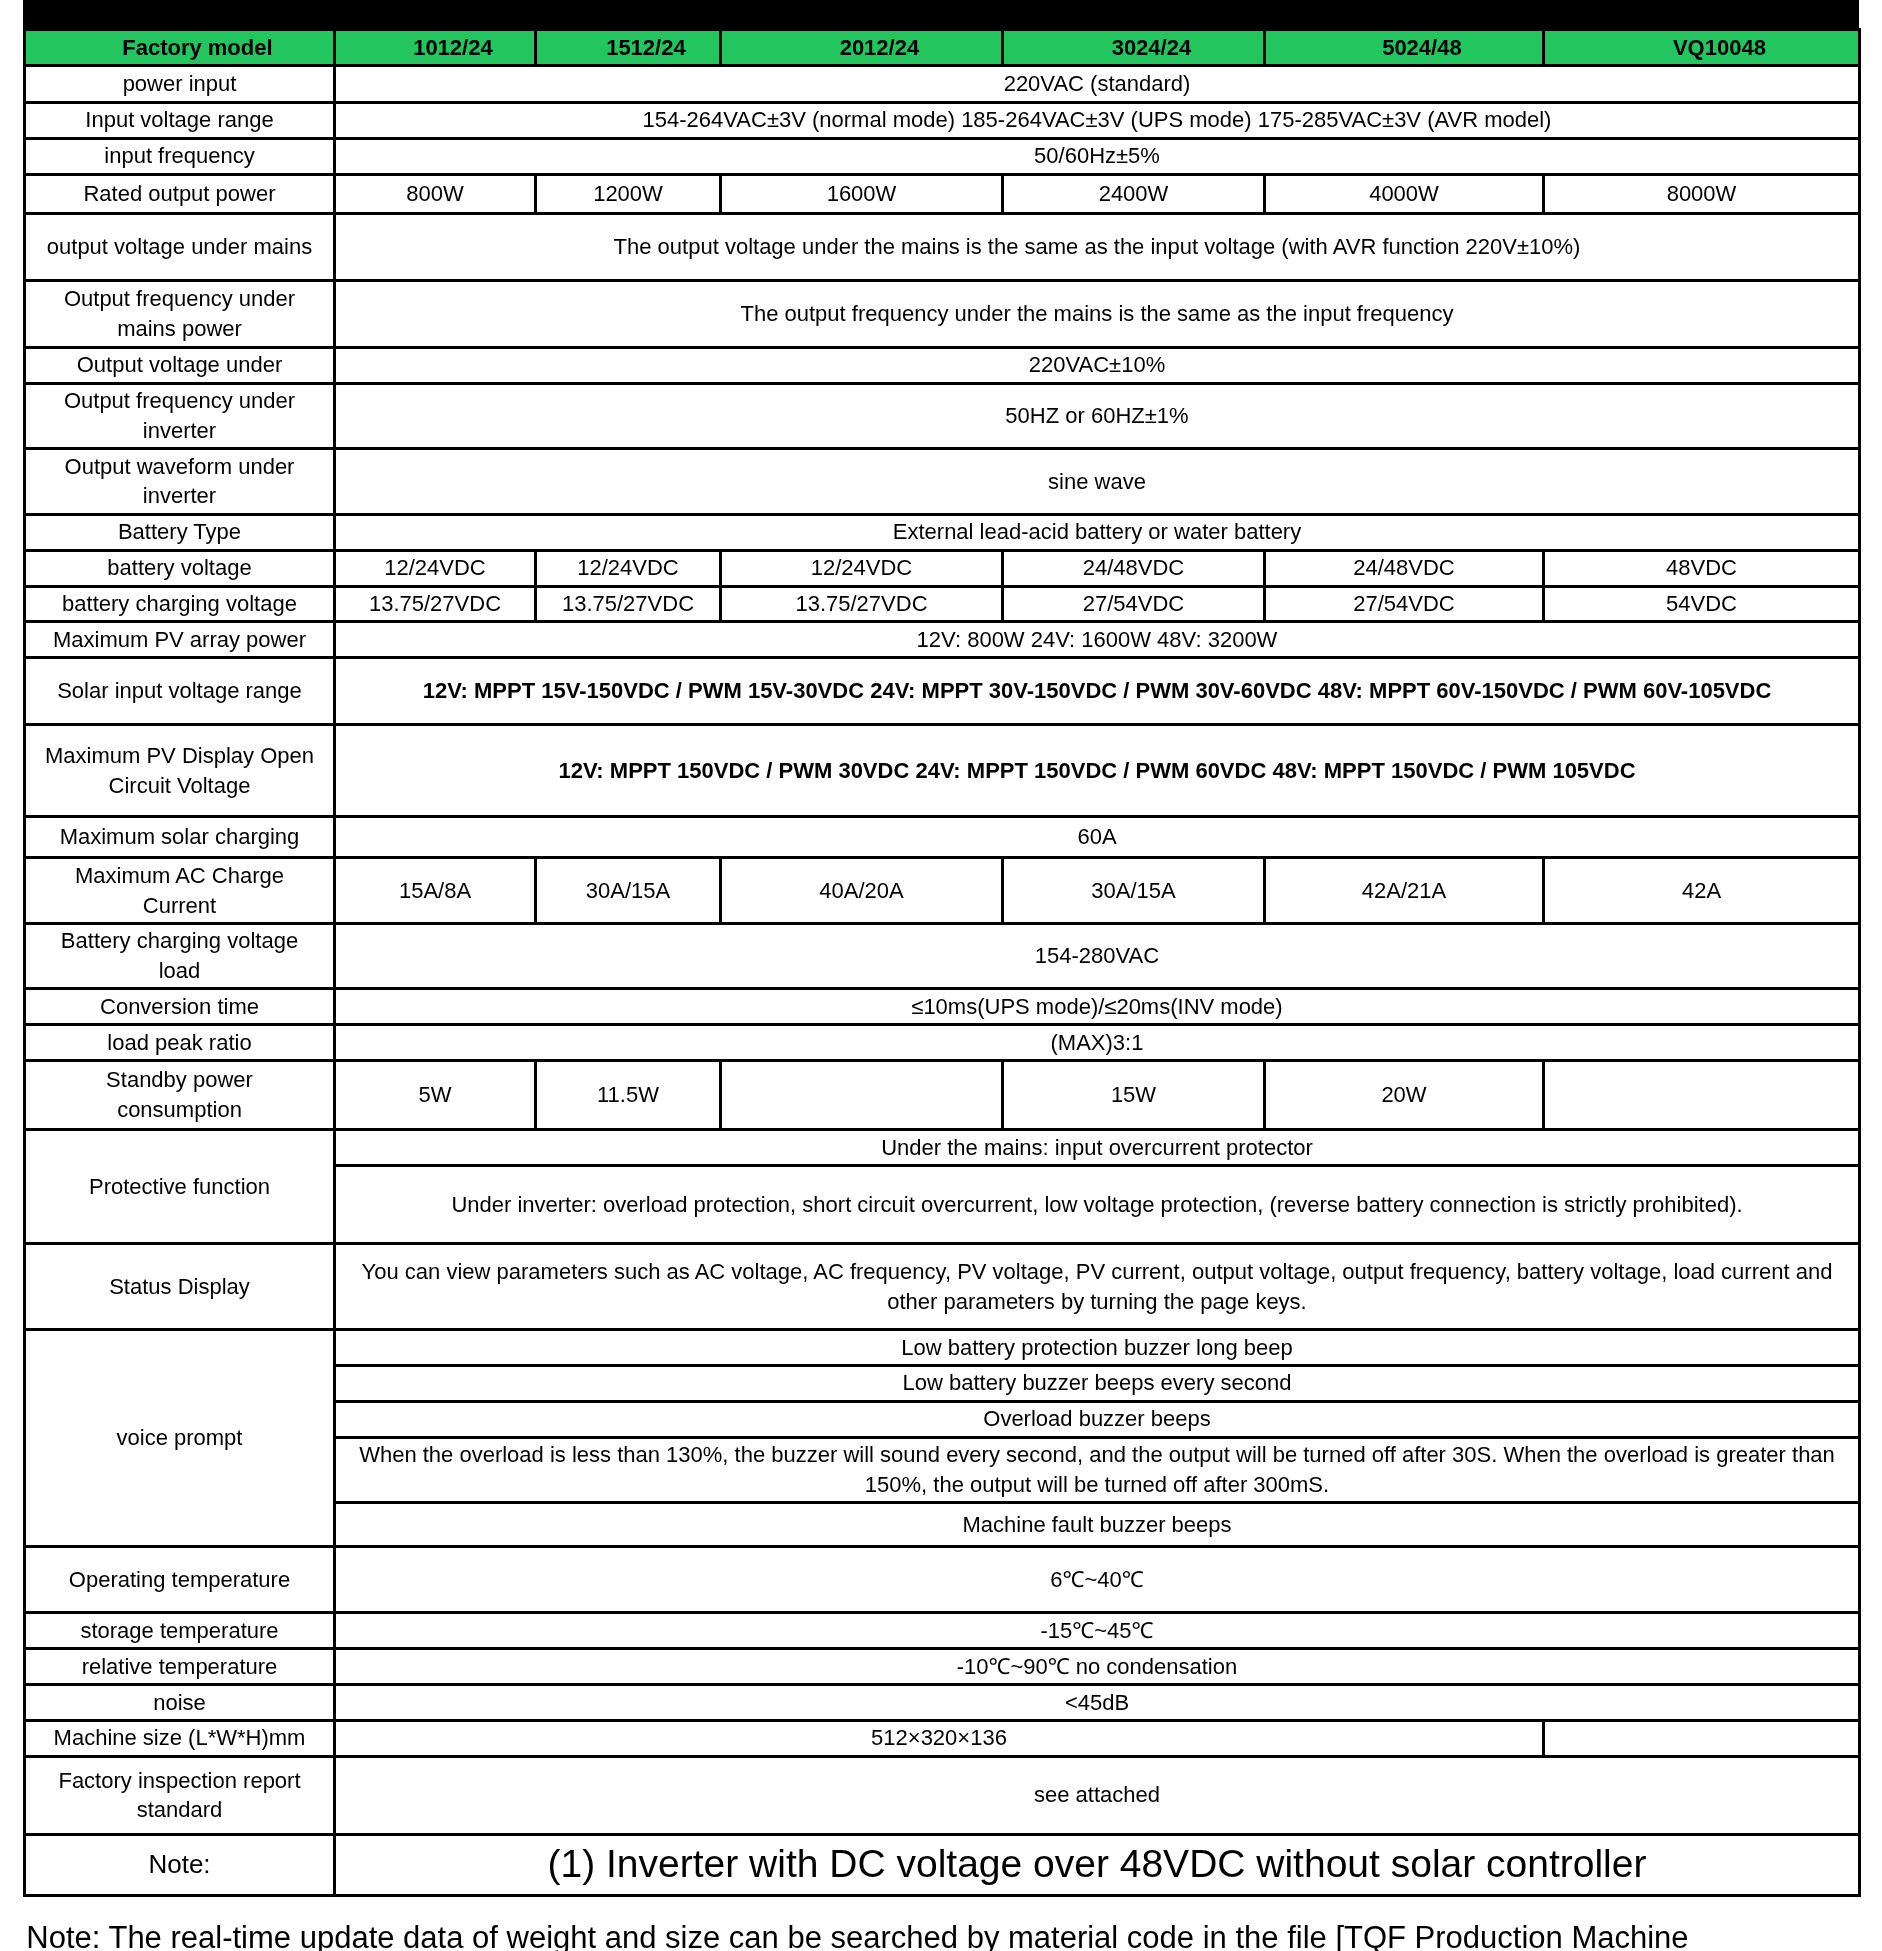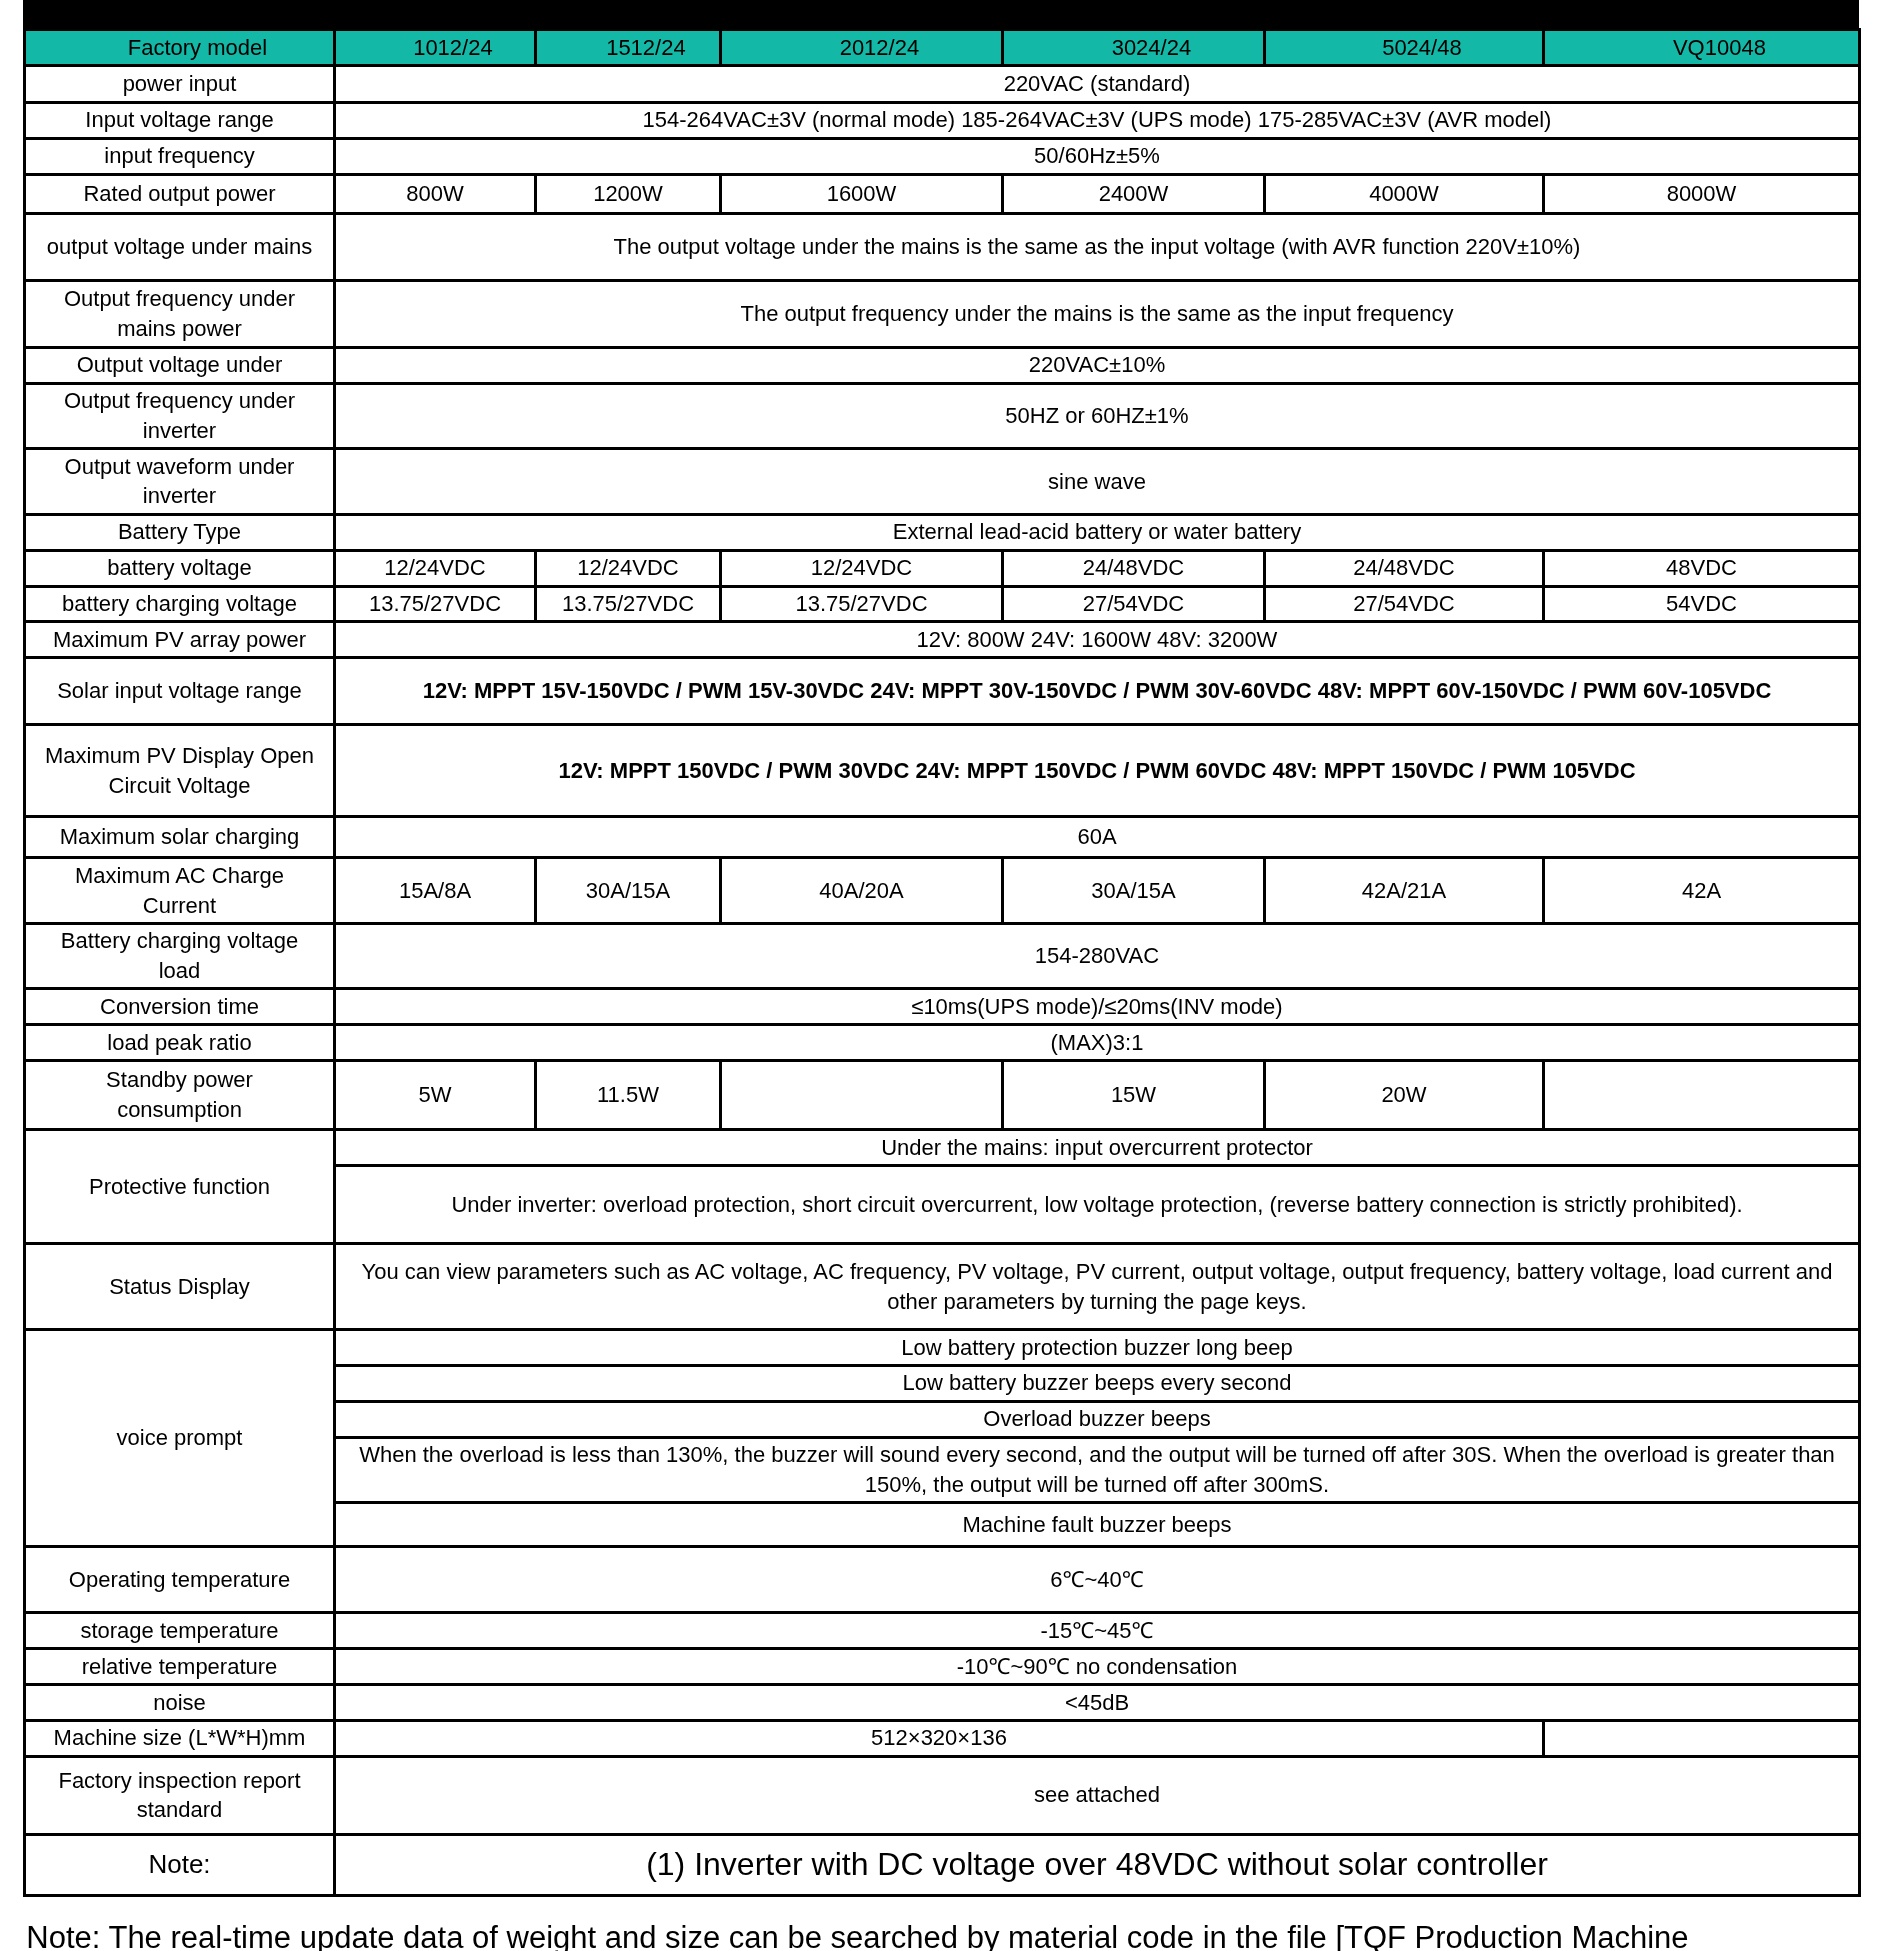--- a/index.html
+++ b/index.html
@@ -7,26 +7,26 @@
   .sheet { padding-left:23px; padding-top:0; }
   .top-bar { width:1836px; height:28px; background:#000000; }
   table.spec { border-collapse:collapse; table-layout:fixed; width:1836px; }
   td {
     border:3.3px solid #000000;
     font-size:22px; line-height:1.35;
     text-align:center; vertical-align:middle;
     padding:1.6px 8.2px; overflow:hidden;
     word-wrap:break-word;
   }
-  tr.hdr td { background:#14b8a6; font-weight:normal;padding-left:44px; }
+  tr.hdr td { background:#22c55e; font-weight:bold;padding-left:44px; }
   td.lbl { padding:1.6px 13px; }
   td.pad-lg { padding:1.6px 36px; }
   td.bold-val { font-weight:bold; }
   td.note-lbl { font-weight:normal; font-size:26px; }
-  td.note-val { font-size:32px; }
+  td.note-val { font-size:39px; }
   .footer-note {
     width:1711px; padding:20px 1.6px 0 3.3px;
     font-size:31px; line-height:1.35; text-align:left;
   }
 </style>
 </head>
 <body>
 
 <div class="sheet">
 

